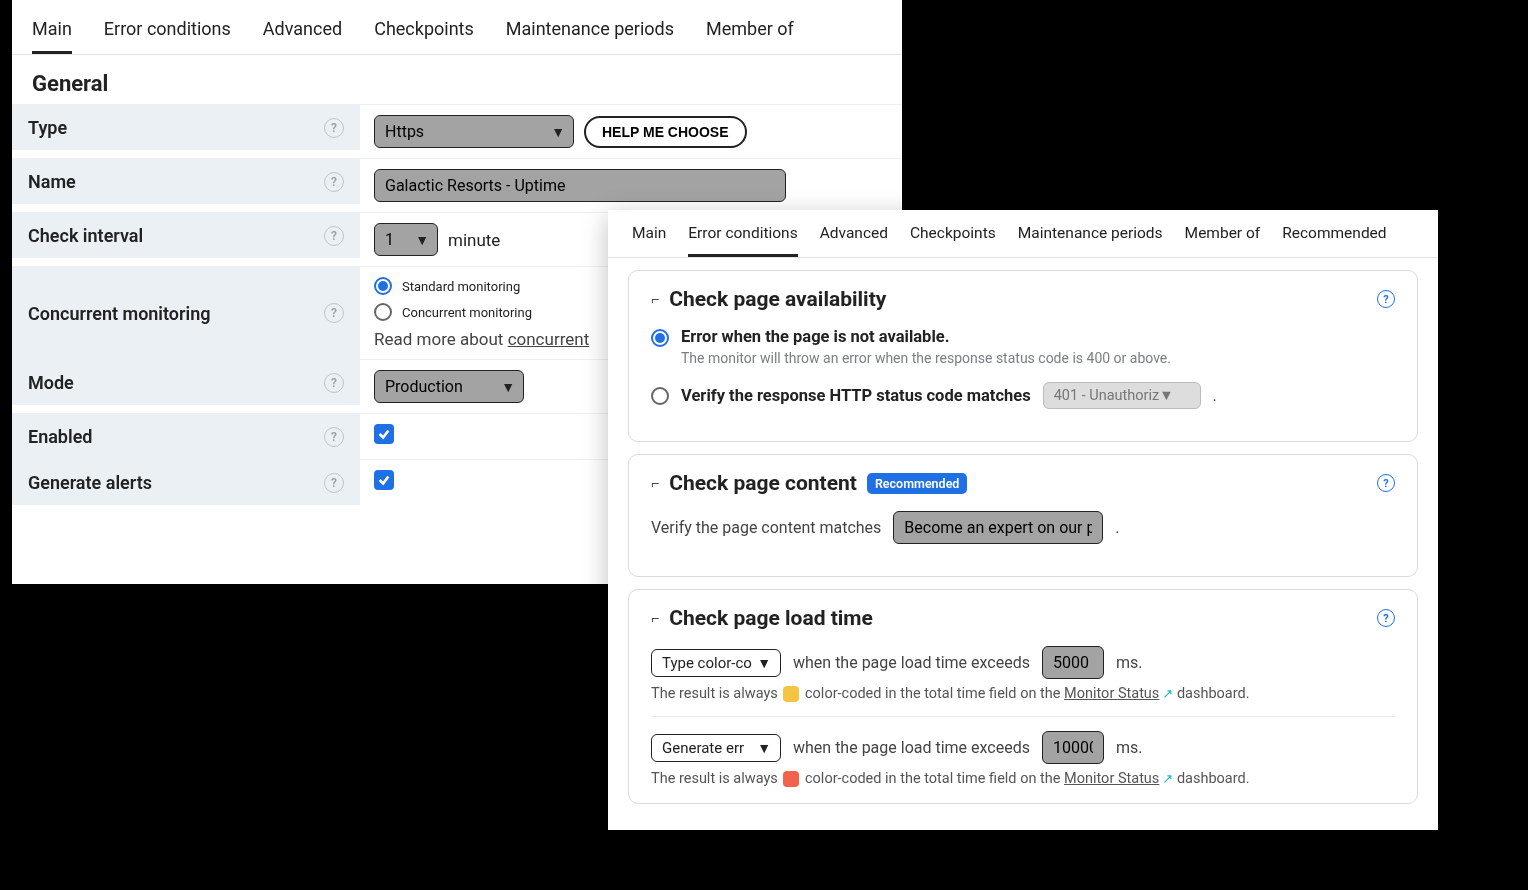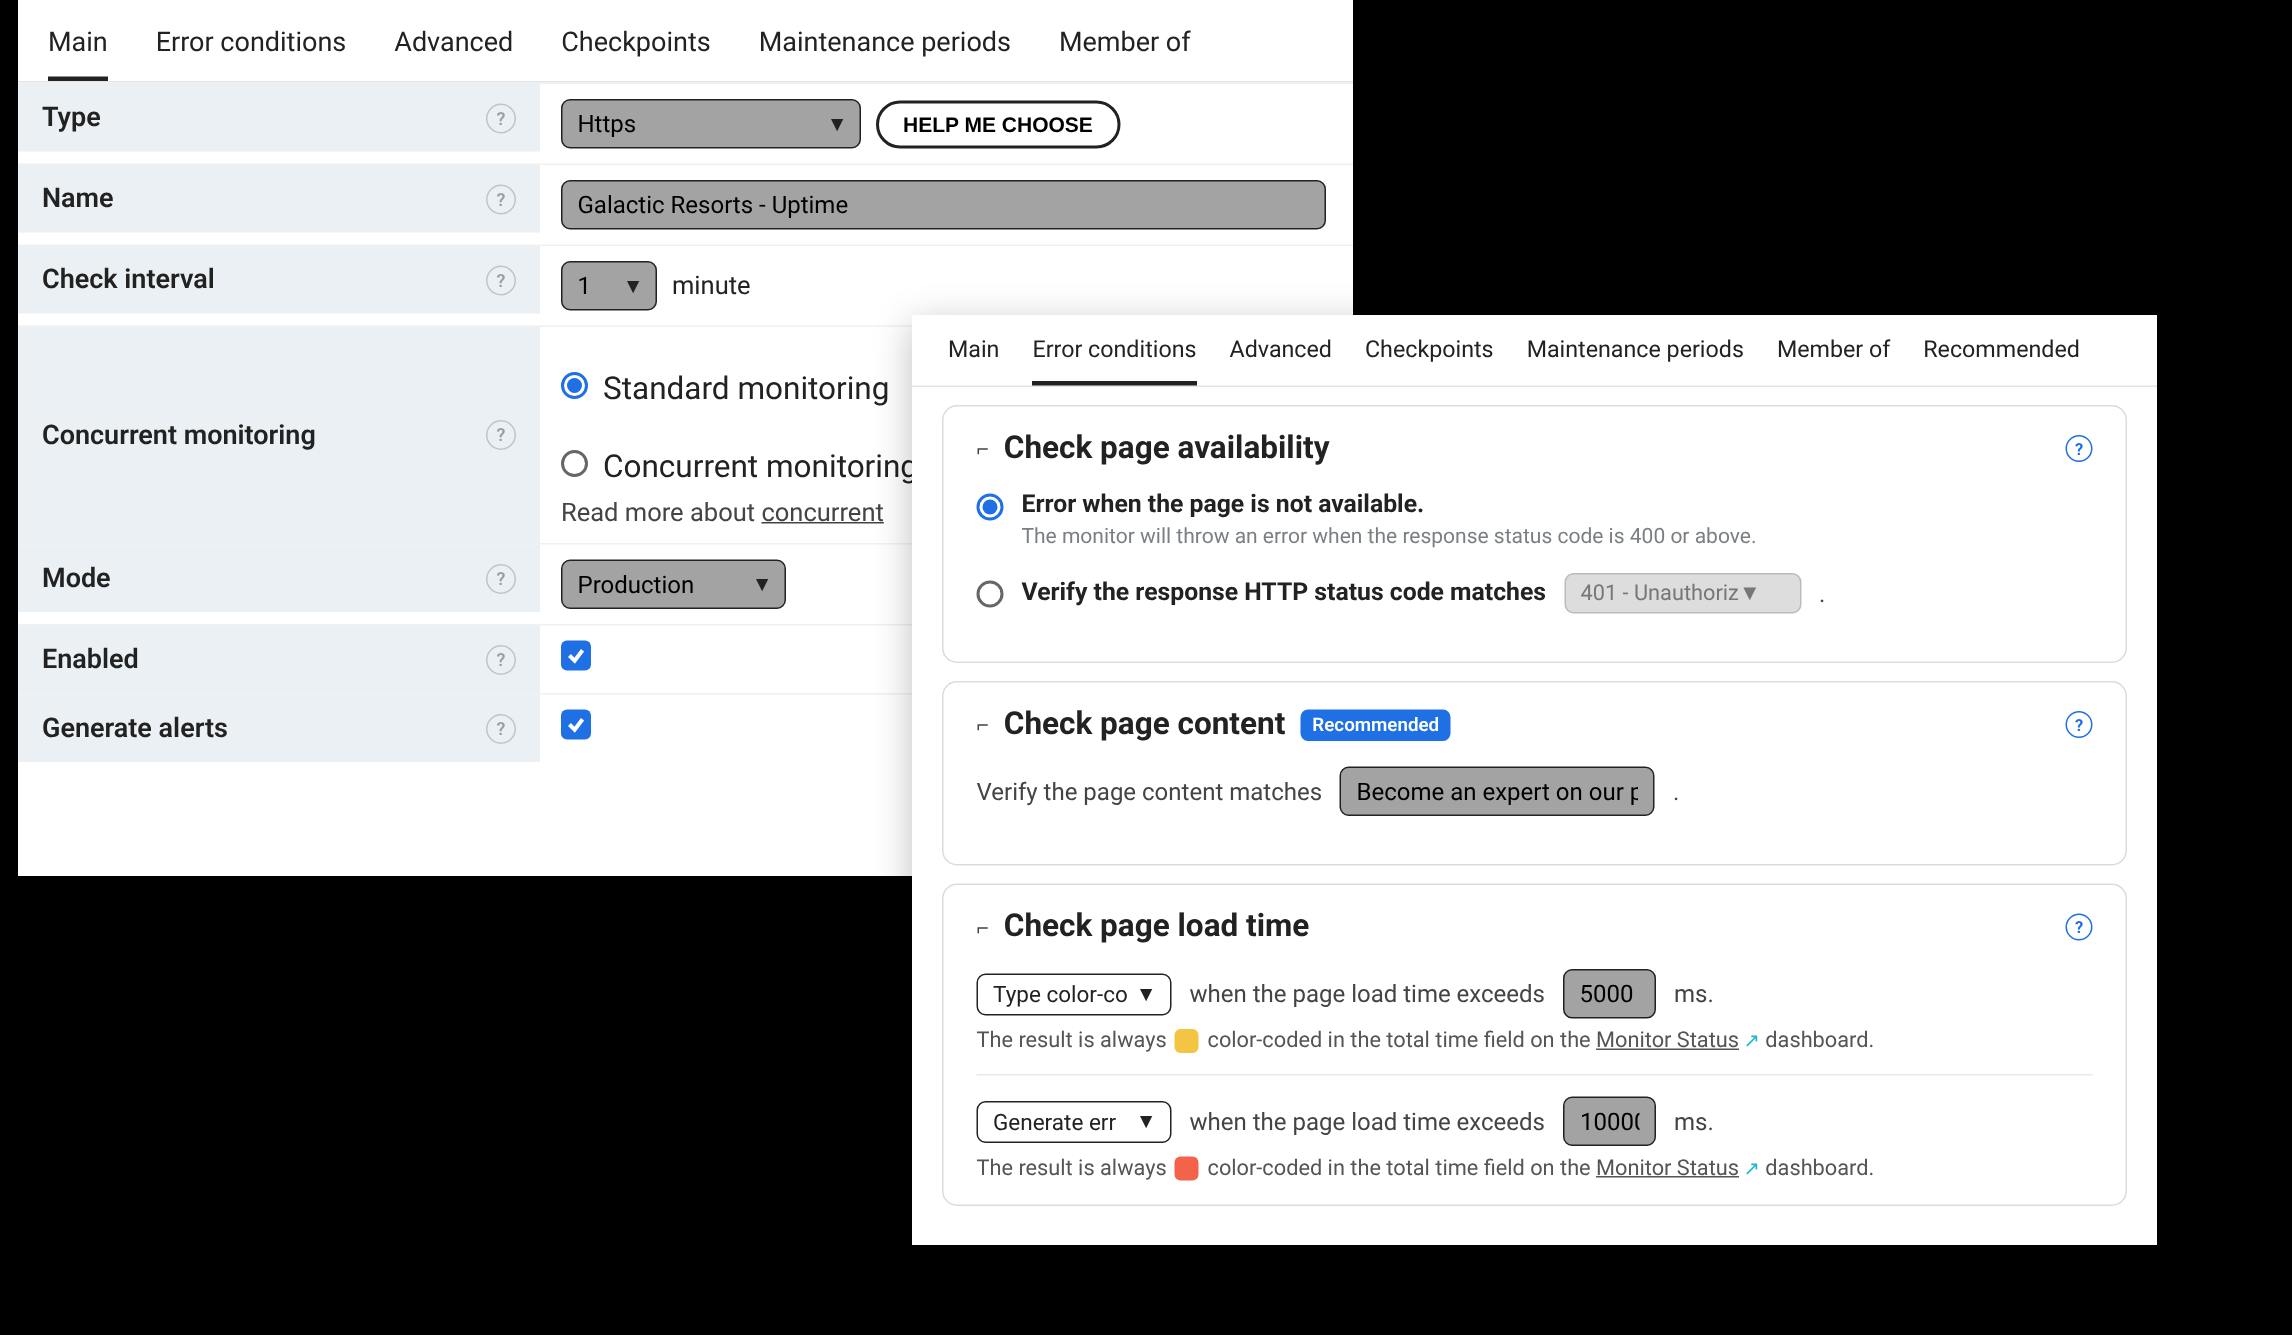--- a/index.html
+++ b/index.html
@@ -22,27 +22,27 @@
   .form-row .field-cell .column { display: flex; flex-direction: column; gap: 8px; }
   .readmore { color: #444; }
   .readmore .link { text-decoration: underline; color: #444; }
   .help-glyph { width: 20px; height: 20px; border: 1.5px solid #bfc4c8; border-radius: 50%; display: inline-flex; align-items: center; justify-content: center; font-size: 12px; color: #9aa0a3; font-weight: 600; }
 
   select, input[type="text"], input[type="number"] { font-family: inherit; font-size: 16px; padding: 6px 10px; border: 1px solid #222; border-radius: 6px; background: #a3a3a3; }
   .select-wrap { position: relative; display: inline-flex; align-items: center; }
   .select-wrap select { appearance: none; padding-right: 30px; }
   .select-wrap .chev, .dd .chev { position: absolute; right: 9px; pointer-events: none; font-size: 14px; }
   .pill-btn { border: 2px solid #222; border-radius: 22px; padding: 6px 16px; font-size: 14px; font-weight: 700; background: #fff; cursor: pointer; }
-  .wide-input { width: 510px; }
+  .wide-input { width: 412px; }
   .minute-label { font-size: 17px; }
 
   .radio { width: 18px; height: 18px; border: 2px solid #666; border-radius: 50%; display: inline-flex; align-items: center; justify-content: center; cursor: pointer; flex-shrink: 0; }
   .radio.checked { border-color: #1f6fe5; }
   .radio.checked::after { content: ""; width: 10px; height: 10px; background: #1f6fe5; border-radius: 50%; }
-  .radio-line { display: flex; gap: 10px; font-size: 21px; margin-top: 20px; }
+  .radio-line { display: flex; align-items: center; gap: 10px; font-size: 13px; }
 
   .cb { width: 20px; height: 20px; border-radius: 4px; background: #1f6fe5; display: inline-flex; align-items: center; justify-content: center; cursor: pointer; }
   .cb svg { width: 14px; height: 14px; stroke: #fff; stroke-width: 3; fill: none; }
 
   
   .card { border: 1.5px solid #d9dcde; border-radius: 10px; margin: 12px 20px; padding: 16px 22px; }
   .card-head { display: flex; align-items: center; justify-content: space-between; }
   .card-title-wrap { display: flex; align-items: center; gap: 10px; }
   .card-title { font-size: 21px; font-weight: 700; }
   .collapse-mark { font-size: 14px; color: #444; }
@@ -74,20 +74,21 @@
 <div class="panel panel-left">
   <div class="tabs">
     <div class="tab active">Main</div>
     <div class="tab">Error conditions</div>
     <div class="tab">Advanced</div>
     <div class="tab">Checkpoints</div>
     <div class="tab">Maintenance periods</div>
     <div class="tab">Member of</div>
   </div>
 
+  <div class="section-title">General</div>
 
   <div class="form-row">
     <div class="label-cell">
       <span>Type</span>
       <span class="help-glyph">?</span>
     </div>
     <div class="field-cell">
       <div class="select-wrap">
         <select style="width:200px;">
           <option>Https</option>

